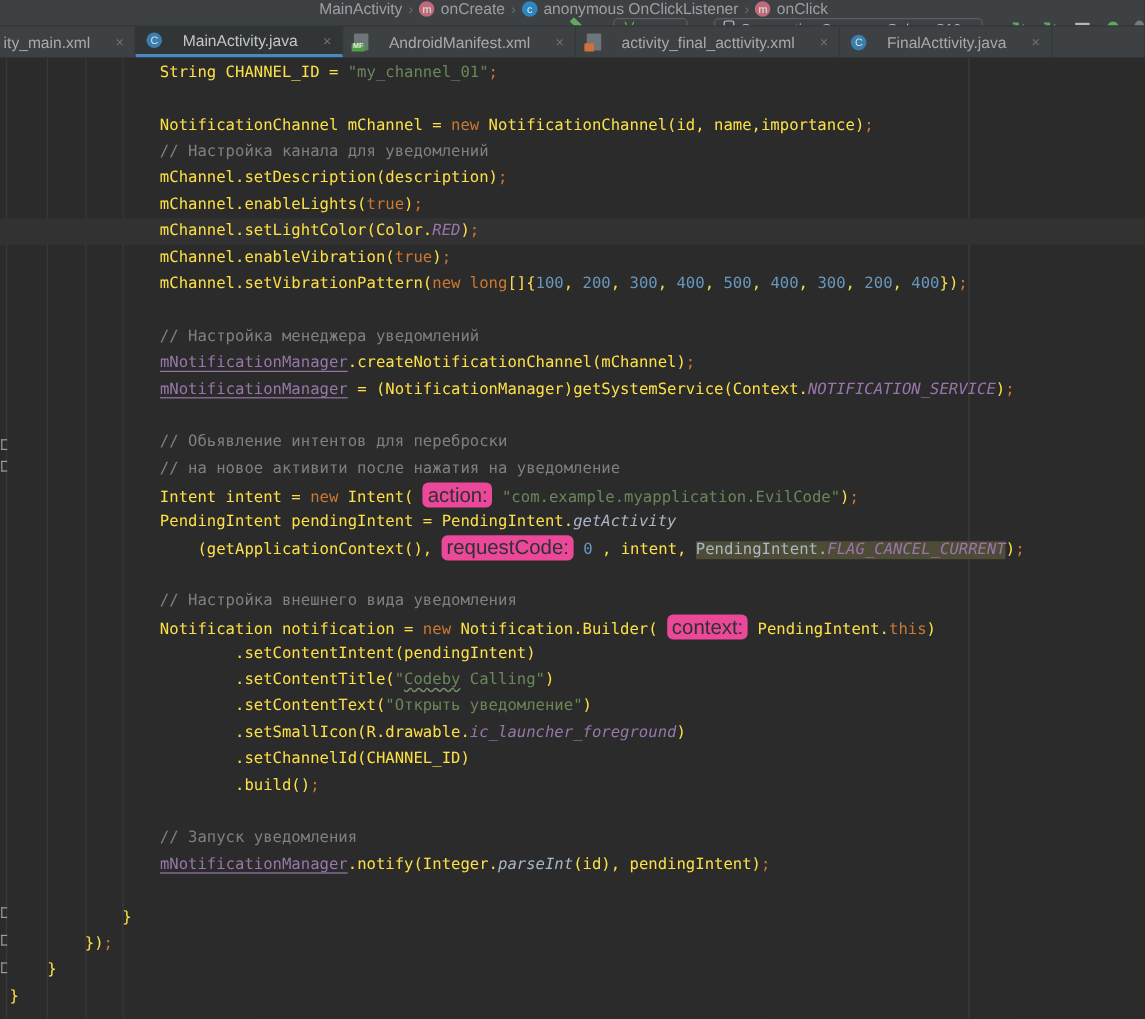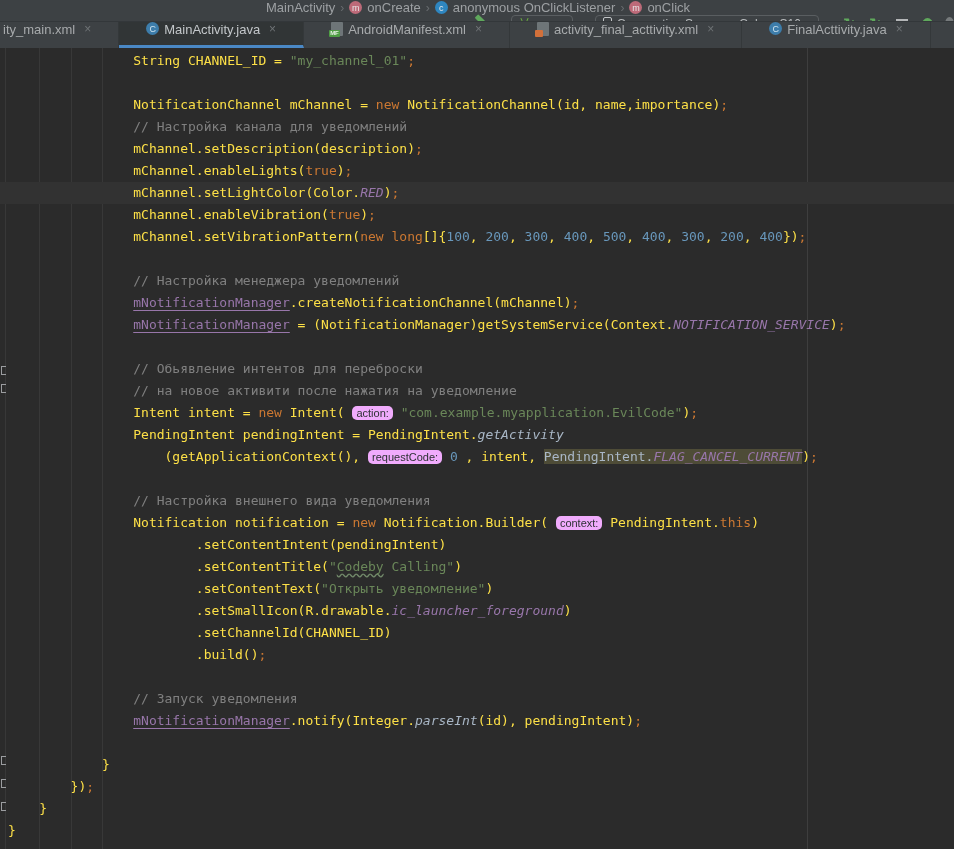--- a/index.html
+++ b/index.html
@@ -45,21 +45,21 @@
                        box-shadow:0 4px 0 #b4b6b8, 0 8px 0 #8b8e90; margin-top:-8px; }
   .icon-bug-body { width:11px; height:13px; background:#5fa85c; border-radius:50% 50% 46% 46%; position:relative; }
   .icon-bug-body::before { content:""; position:absolute; left:0; top:4px; width:11px; height:1px; background:#3d4144; }
   .icon-bug-body::after  { content:""; position:absolute; left:0; top:8px; width:11px; height:1px; background:#3d4144; }
   .clipped { width:9px; overflow:hidden; justify-content:flex-start; }
   .icon-half-circle { width:14px; height:14px; border-radius:50%; background:#8a8d8f; opacity:.75; }
 
   
   .tabbar { height:26px; background:#3d4144; display:flex; align-items:stretch;
             white-space:nowrap; overflow:hidden; }
-  .tab { display:flex; gap:5px; padding:0 27px; font-size:13px;
+  .tab { display:flex; align-items:center; gap:17px; padding:0 9px; font-size:13px;
          color:#a7aaac; border-right:1px solid #34383a; cursor:pointer; }
   .tab.active { background:#313536; color:#c3c7ca; border-bottom:3px solid #4a88c5; padding-bottom:0; }
   .tab:first-child { padding-left:3px; }
   .tab .close { color:#6f7376; font-size:12px; margin-left:4px; cursor:pointer; }
   .tab-icon-circle { width:13px; height:13px; border-radius:50%; background:#3d7dab; color:#cfe3ef;
                      font-size:9px; display:inline-flex; align-items:center; justify-content:center; }
   .file-icon { position:relative; width:12px; height:14px; background:#6e7578; border-radius:1px; }
   .file-icon .fbadge { position:absolute; left:-2px; bottom:-1px; font-size:6px; font-weight:bold;
                        color:#e9f3e7; padding:0 1px; border-radius:1px; line-height:7px; }
   .file-icon.manifest .fbadge { background:#4f9e44; }
@@ -77,21 +77,21 @@
   .tk-k  { color:#cc7832; }
   .tk-s  { color:#6a8759; }
   .tk-c  { color:#808080; }
   .tk-n  { color:#6897bb; }
   .tk-ci { color:#9876aa; font-style:italic; }
   .tk-mi { color:#a9b7c6; font-style:italic; }
   .tk-f  { color:#9876aa; text-decoration:underline; text-underline-offset:3px; }
   .tk-sq { text-decoration:underline wavy #728a6a; text-underline-offset:2px; }
   .tk-hld  { background:#4e4c37; color:#a9b7c6; }
   .tk-hlci { background:#4e4c37; color:#9876aa; font-style:italic; }
-  .tk-hint { background:#f0abfc; color:#2d3134; font-size:11px; border-radius:5px;
+  .tk-hint { background:#ec4899; color:#2d3134; font-size:17px; border-radius:5px;
              padding:1px 4px; font-family:"Liberation Sans", sans-serif;margin-top:24px; }
   .fold-marker { position:absolute; left:1px; width:5px; height:9px;
                  border:1px solid #9b9da0; border-right:none; }
 </style>
 </head>
 <body>
 
 <div class="toolbar">
   <div class="breadcrumb" id="breadcrumb">
       <span class="bc-item">

